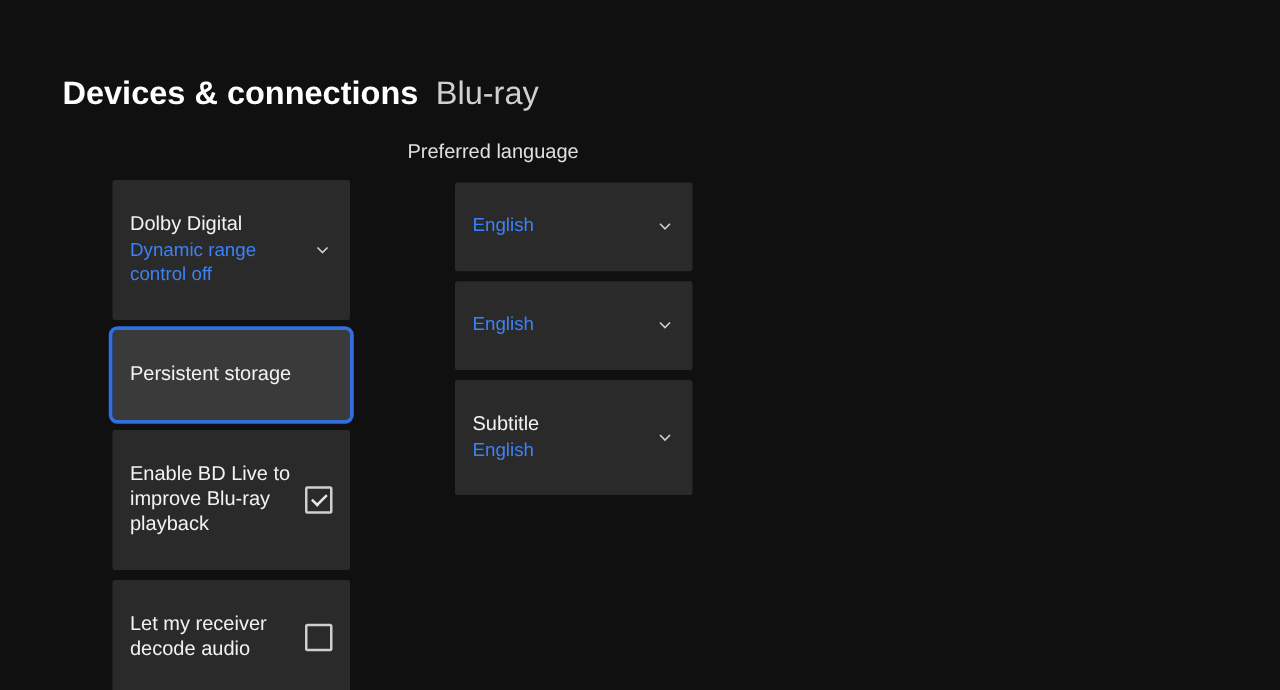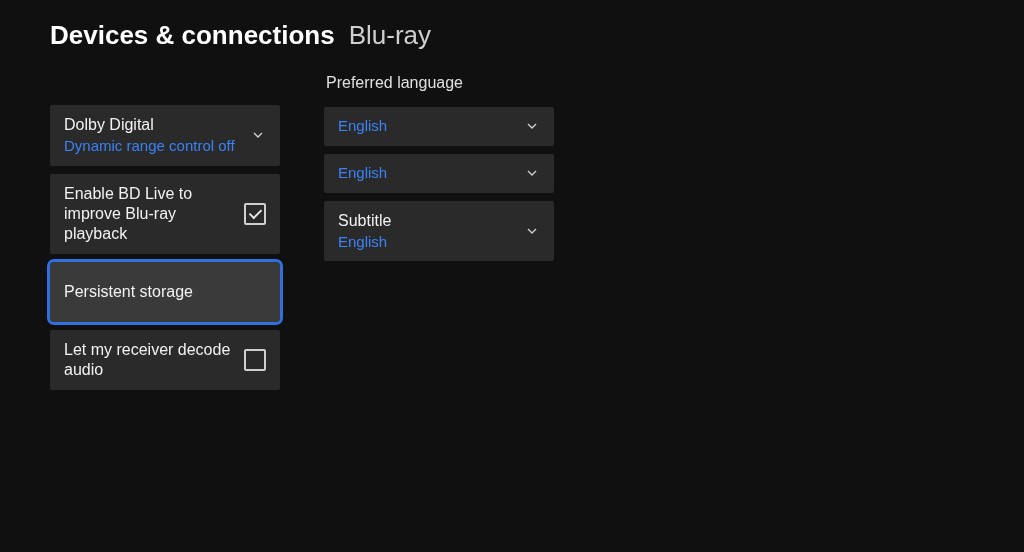--- a/index.html
+++ b/index.html
@@ -24,20 +24,21 @@
   .header .crumb {
     font-size: 26px;
     font-weight: 600;
     color: #ffffff;
     text-align: right;
   }
   .header .title {
     font-size: 26px;
     font-weight: 400;
     color: #d0d0d0;
+    margin-top: 39px;
   }
   .columns {
     display: flex;
     gap: 44px;
     align-items: flex-start;
   }
   .col {
     display: flex;
     flex-direction: column;
     gap: 8px;
@@ -51,27 +52,28 @@
     color: #e0e0e0;
     padding-left: 2px;
     margin-bottom: 2px;
     height: 28px;
     display: flex;
     align-items: center;
   }
   .item {
     background: #2a2a2a;
     border-radius: 2px;
-    padding: 10px 14px;
+    padding: 26px 14px;
     min-height: 36px;
     display: flex;
     align-items: center;
     justify-content: space-between;
     box-sizing: border-box;
     position: relative;
+    margin-left: 40px;
   }
   .item .text {
     display: flex;
     flex-direction: column;
     gap: 2px;
     flex: 1;
     min-width: 0;
   }
   .item .primary {
     font-size: 16px;
@@ -144,31 +146,31 @@
           <span class="primary">Dolby Digital</span>
           <span class="secondary">Dynamic range control off</span>
         </div>
         <span class="chevron">
           <svg class="chev" viewBox="0 0 24 24">
               <polyline points="6 9 12 15 18 9"></polyline>
             </svg>
         </span>
       </div>
 
+      <div class="item selected">
+        <div class="text">
+          <span class="primary">Persistent storage</span>
+        </div>
+      </div>
+
       <div class="item">
         <div class="text">
           <span class="primary">Enable BD Live to improve Blu-ray playback</span>
         </div>
         <span class="checkbox checked"></span>
-      </div>
-
-      <div class="item selected">
-        <div class="text">
-          <span class="primary">Persistent storage</span>
-        </div>
       </div>
 
       <div class="item">
         <div class="text">
           <span class="primary">Let my receiver decode audio</span>
         </div>
         <span class="checkbox"></span>
       </div>
 
     </div>

